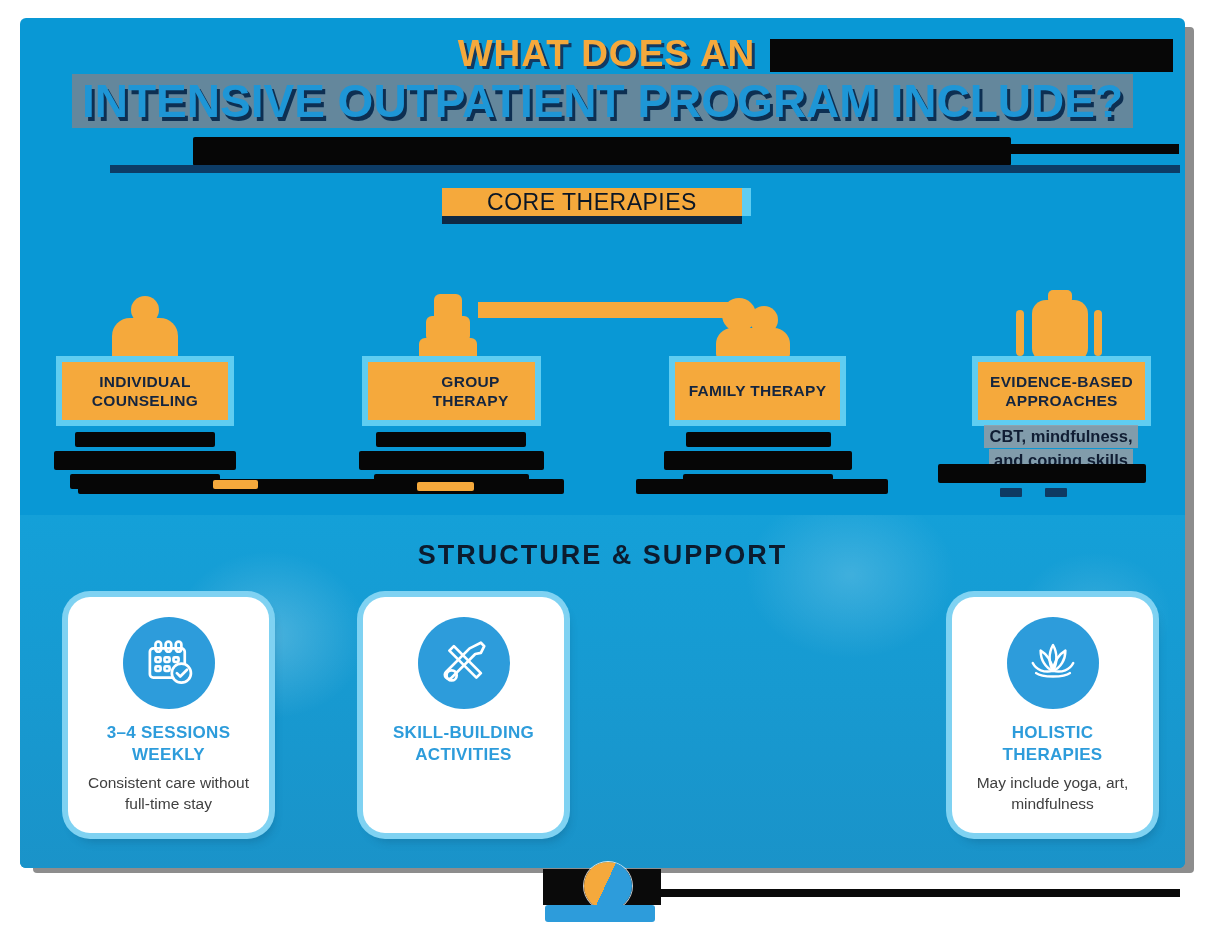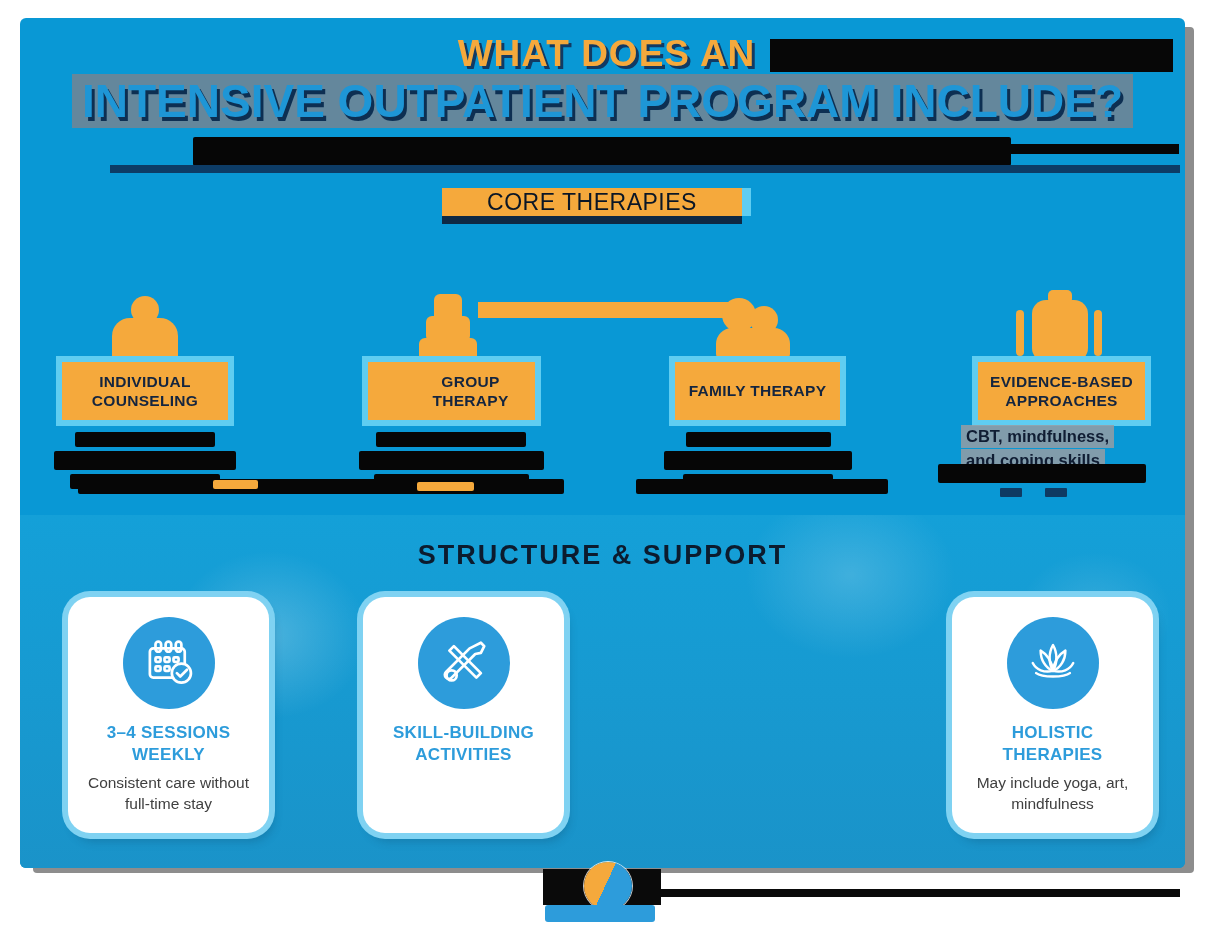--- a/index.html
+++ b/index.html
@@ -36,21 +36,21 @@
   .o{position:absolute;background:#F5A93C;}
   .t-box{position:absolute;top:362px;height:58px;background:#F5A93C;
          display:flex;align-items:center;justify-content:center;text-align:center;
          font-size:15.5px;font-weight:700;line-height:1.25;color:#14253f;letter-spacing:0.3px;
          box-shadow:0 0 0 6px #5FCDF1;padding:0 6px;box-sizing:border-box;}
   #tbox1{left:62px;width:166px;}  #tbox2{left:368px;width:167px;padding-left:44px;}
   #tbox3{left:675px;width:165px;} #tbox4{left:978px;width:167px;}
   .redcol{position:absolute;top:428px;width:190px;}
   .redline{background:#060606;border-radius:2px;margin:4px auto 0 auto;}
   .blackbar{position:absolute;background:#060606;border-radius:2px;}
-  .cbt-desc{position:absolute;left:961px;top:424px;width:200px;text-align:left;
+  .cbt-desc{position:absolute;left:961px;top:424px;width:200px;text-align:center;
             font-size:16.5px;font-weight:600;color:#101d33;line-height:1.25;text-decoration:underline;}
   .cbt-desc span{background:rgba(150,156,163,0.85);padding:1px 5px;display:inline-block;margin-top:1px;}
   .navy-dash{position:absolute;background:#0e3a63;height:9px;width:22px;border-radius:1px;}
   
   .ss-title{position:absolute;left:0;top:540px;width:1205px;text-align:center;
             font-size:27px;font-weight:800;letter-spacing:2px;color:#0c1b2e;}
   .card{position:absolute;top:597px;width:201px;height:236px;background:#ffffff;border-radius:22px;
         box-shadow:0 0 0 6px #7fd2f2, 4px 8px 10px rgba(10,50,80,0.25);
         display:flex;flex-direction:column;align-items:center;text-align:center;
         padding:20px 10px 0 10px;box-sizing:border-box;margin-left:8px;}

